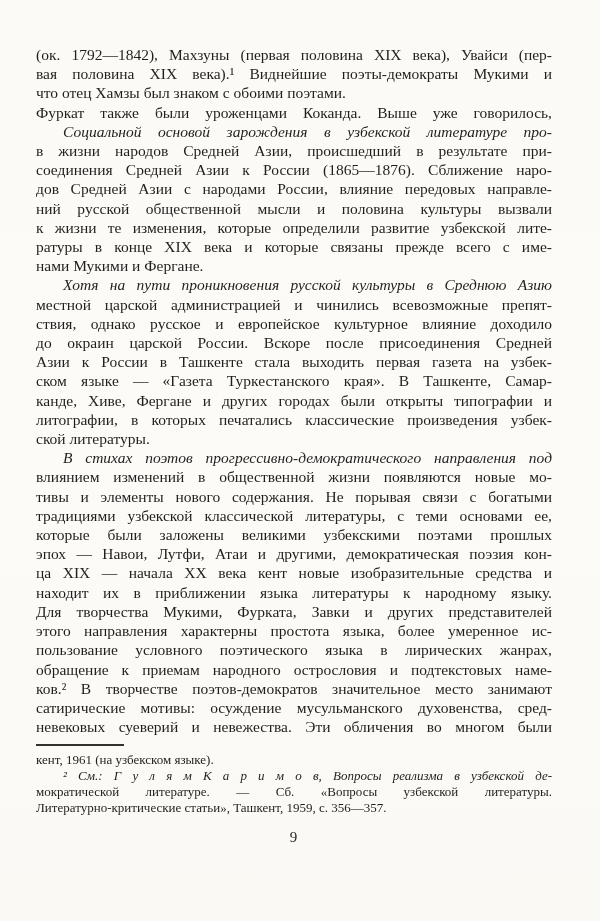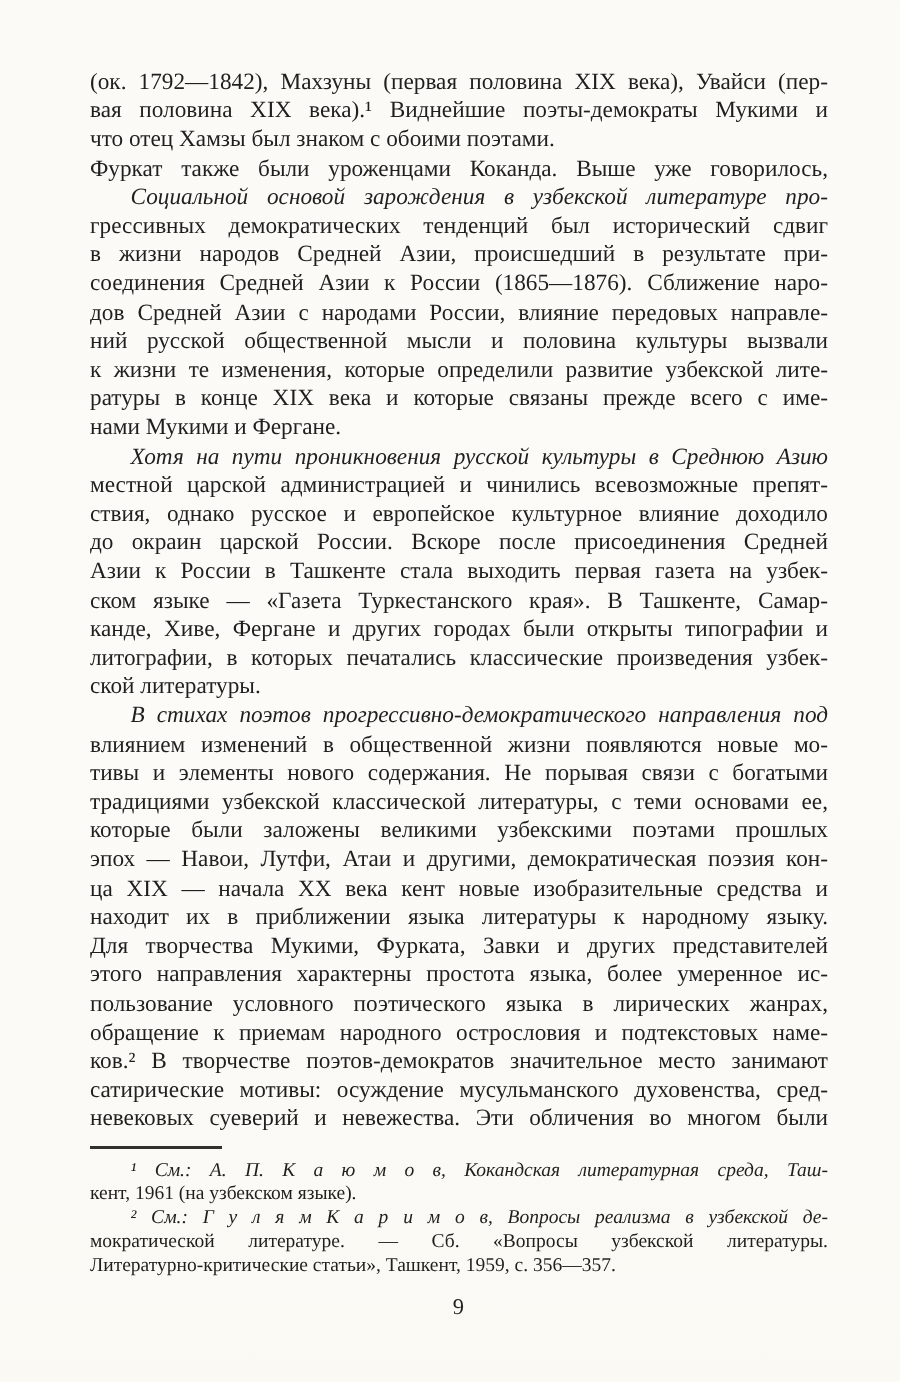--- a/index.html
+++ b/index.html
@@ -4,21 +4,21 @@
 <style>
   html, body { margin: 0; padding: 0; }
   body {
     width: 600px; height: 921px;
     background: #fcfbf7;
     font-family: "Liberation Serif", "DejaVu Serif", serif;
   }
   .page {
     box-sizing: border-box;
     width: 600px; height: 921px;
-    padding: 45px 48px 0 60px;
+    padding: 45px 48px 0 36px;
     color: #201f1d;
     background: linear-gradient(180deg, #fbfaf6 0%, #fcfbf8 50%, #faf9f4 100%);
   }
   .body-text { font-size: 15.5px; line-height: 19.2px; }
   .para { margin: 0; }
   .line {
     display: block;
     text-align: justify;
     text-align-last: justify;
     white-space: normal;
@@ -48,21 +48,20 @@
 
     <p class="para">
       <span class="line">(ок. 1792—1842), Махзуны (первая половина XIX века), Увайси (пер-</span>
       <span class="line">вая половина XIX века).¹ Виднейшие поэты-демократы Мукими и</span>
       <span class="line end">что отец Хамзы был знаком с обоими поэтами.</span>
       <span class="line">Фуркат также были уроженцами Коканда. Выше уже говорилось,</span>
     </p>
 
     <p class="para">
       <span class="line ind">Социальной основой зарождения в узбекской литературе про-</span>
-      <span class="line">грессивных демократических тенденций был исторический сдвиг</span>
       <span class="line">в жизни народов Средней Азии, происшедший в результате при-</span>
       <span class="line">соединения Средней Азии к России (1865—1876). Сближение наро-</span>
       <span class="line">дов Средней Азии с народами России, влияние передовых направле-</span>
       <span class="line">ний русской общественной мысли и половина культуры вызвали</span>
       <span class="line">к жизни те изменения, которые определили развитие узбекской лите-</span>
       <span class="line">ратуры в конце XIX века и которые связаны прежде всего с име-</span>
       <span class="line end">нами Мукими и Фергане.</span>
     </p>
 
     <p class="para">
@@ -94,21 +93,20 @@
       <span class="line">сатирические мотивы: осуждение мусульманского духовенства, сред-</span>
       <span class="line">невековых суеверий и невежества. Эти обличения во многом были</span>
     </p>
 
   </div>
 
   <hr class="fn-sep">
 
   <div class="footnotes">
     <p class="para">
-      <span class="line ind">¹ См.: А. П. К а ю м о в, Кокандская литературная среда, Таш-</span>
       <span class="line end">кент, 1961 (на узбекском языке).</span>
     </p>
     <p class="para">
       <span class="line ind">² См.: Г у л я м  К а р и м о в, Вопросы реализма в узбекской де-</span>
       <span class="line">мократической литературе. — Сб. «Вопросы узбекской литературы.</span>
       <span class="line end">Литературно-критические статьи», Ташкент, 1959, с. 356—357.</span>
     </p>
   </div>
 
   <div class="page-number">9</div>

